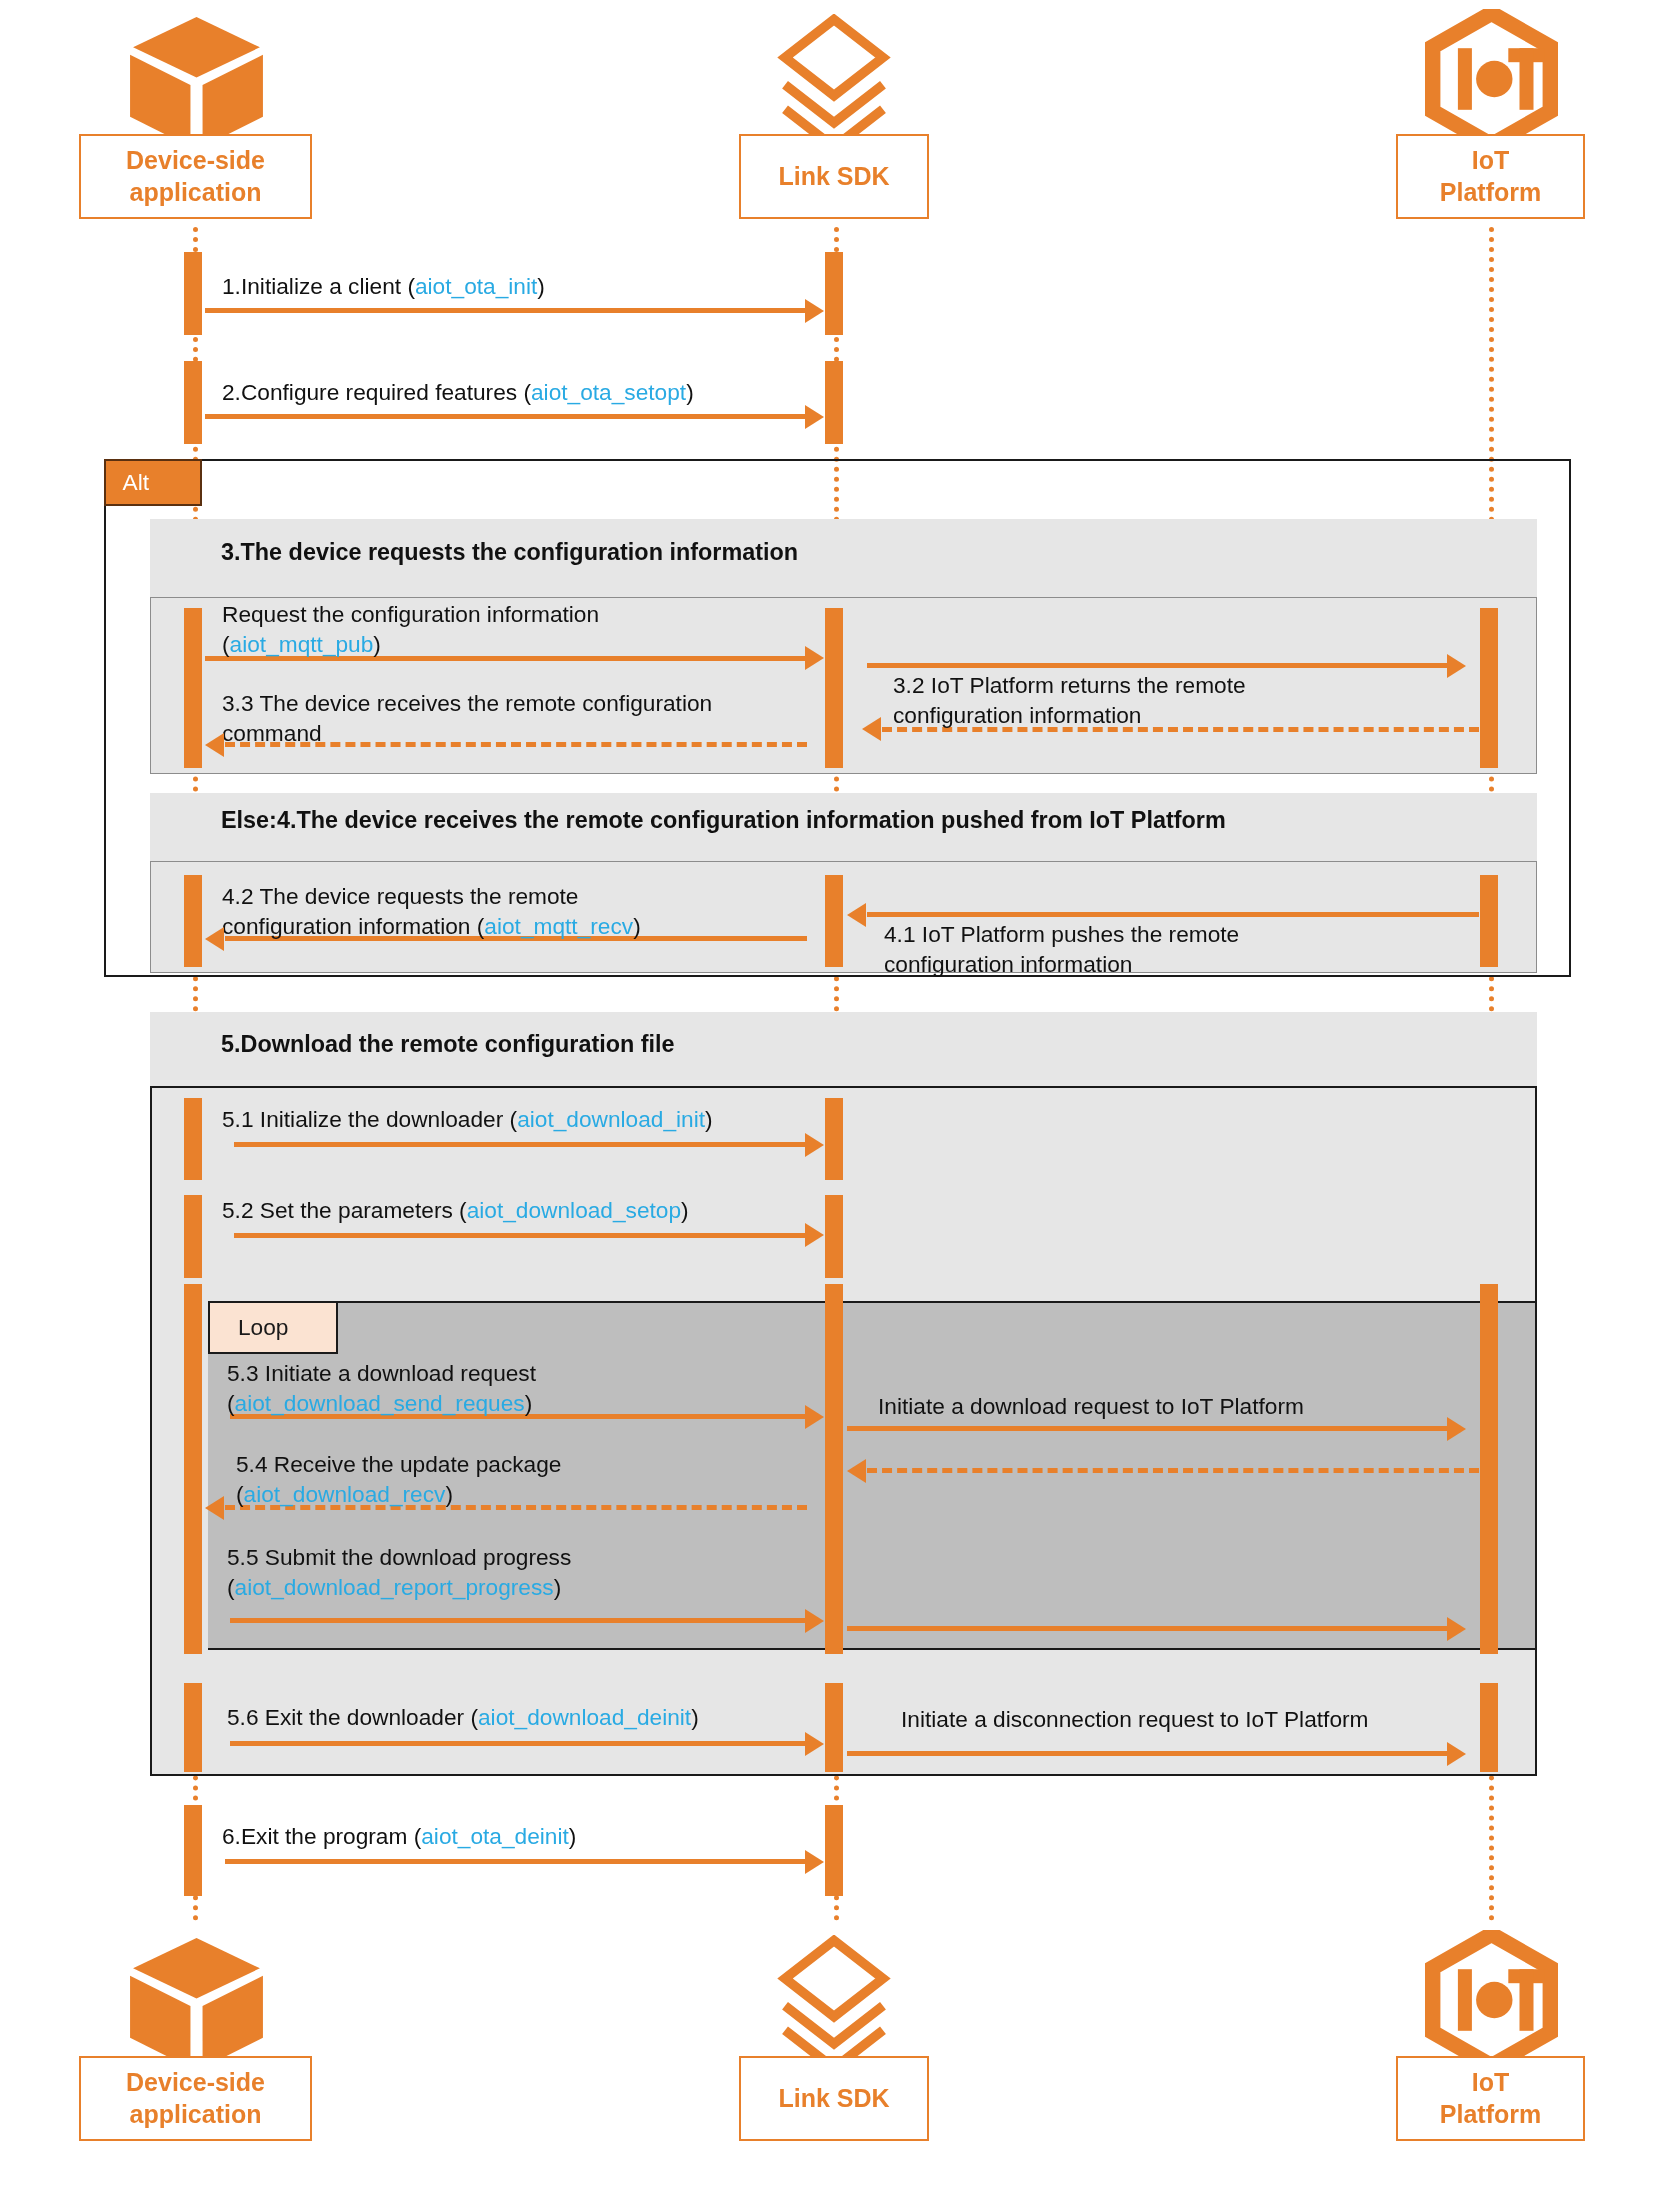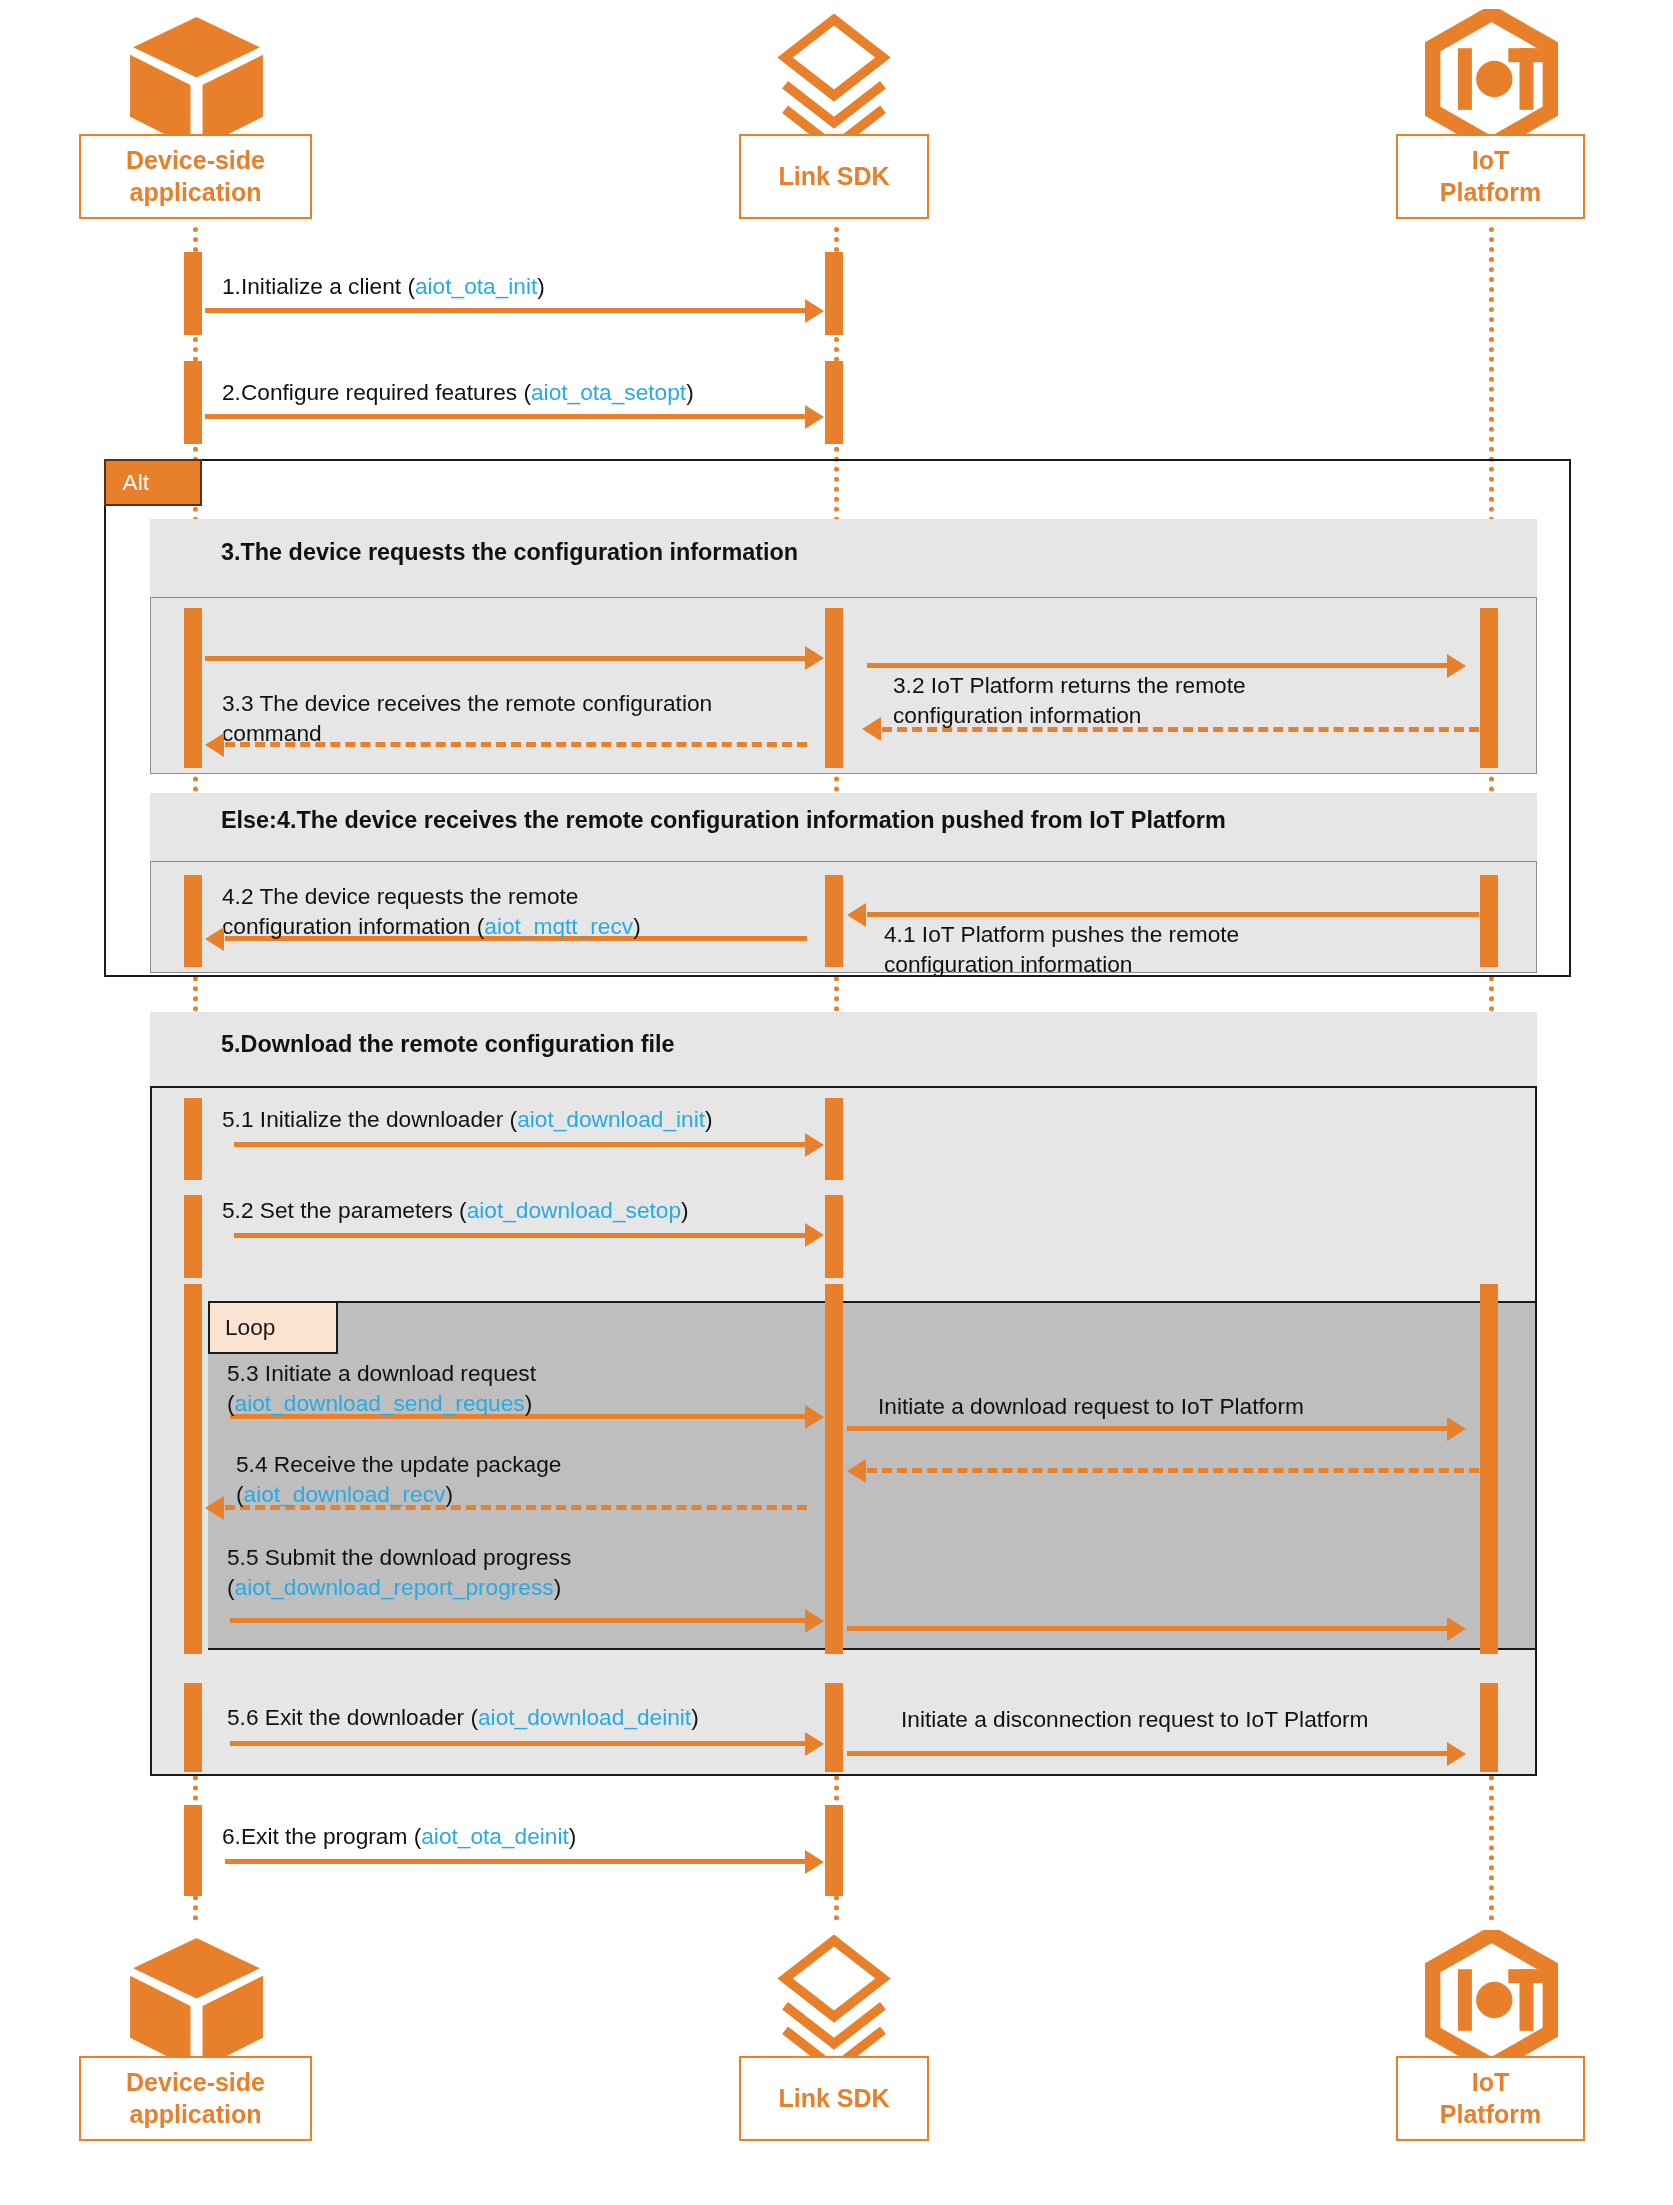--- a/index.html
+++ b/index.html
@@ -70,21 +70,21 @@
   }
   .loop-label{
     position:absolute;
     box-sizing:border-box;
     background:#FBE3D2;
     border:2.3px solid #1a1a1a;
     color:#1a1a1a;
     font-size:22.7px;
     display:flex;
     align-items:center;
-    padding-left:15px;
+    padding-left:28px;
     z-index:30;
   }
 
   
   .panel{
     position:absolute;
     box-sizing:border-box;
     background:#E6E6E6;
     border:1.5px solid #8c8c8c;
     z-index:6;
@@ -218,20 +218,24 @@
   </div>
 
   <div class="panel" style="left:150px;top:519px;width:1387px;height:255px;"></div>
   <div class="panel-head" style="left:150px;top:519px;width:1387px;height:79px;"></div>
   <div class="sect-title" style="left:221px;top:539px;">3.The device requests the configuration information</div>
 
   <div class="act" style="left:184px;top:608px;height:160px;"></div>
   <div class="act" style="left:825px;top:608px;height:160px;"></div>
   <div class="act" style="left:1480px;top:608px;height:160px;"></div>
 
+  <div class="msg-label" style="left:222px;top:600px;">
+    <span>Request the configuration information</span><br>
+    <span>(</span><span class="fn">aiot_mqtt_pub</span><span>)</span>
+  </div>
   <div class="arrow-line" style="left:205px;top:656px;width:601px;"></div>
   <div class="arrow-head right" style="left:805px;top:646px;"></div>
 
   <div class="arrow-line" style="left:867px;top:663px;width:582px;"></div>
   <div class="arrow-head right" style="left:1447px;top:654px;"></div>
 
   <div class="msg-label" style="left:893px;top:671px;">
     <span>3.2 IoT Platform returns the remote</span><br>
     <span>configuration information</span>
   </div>

